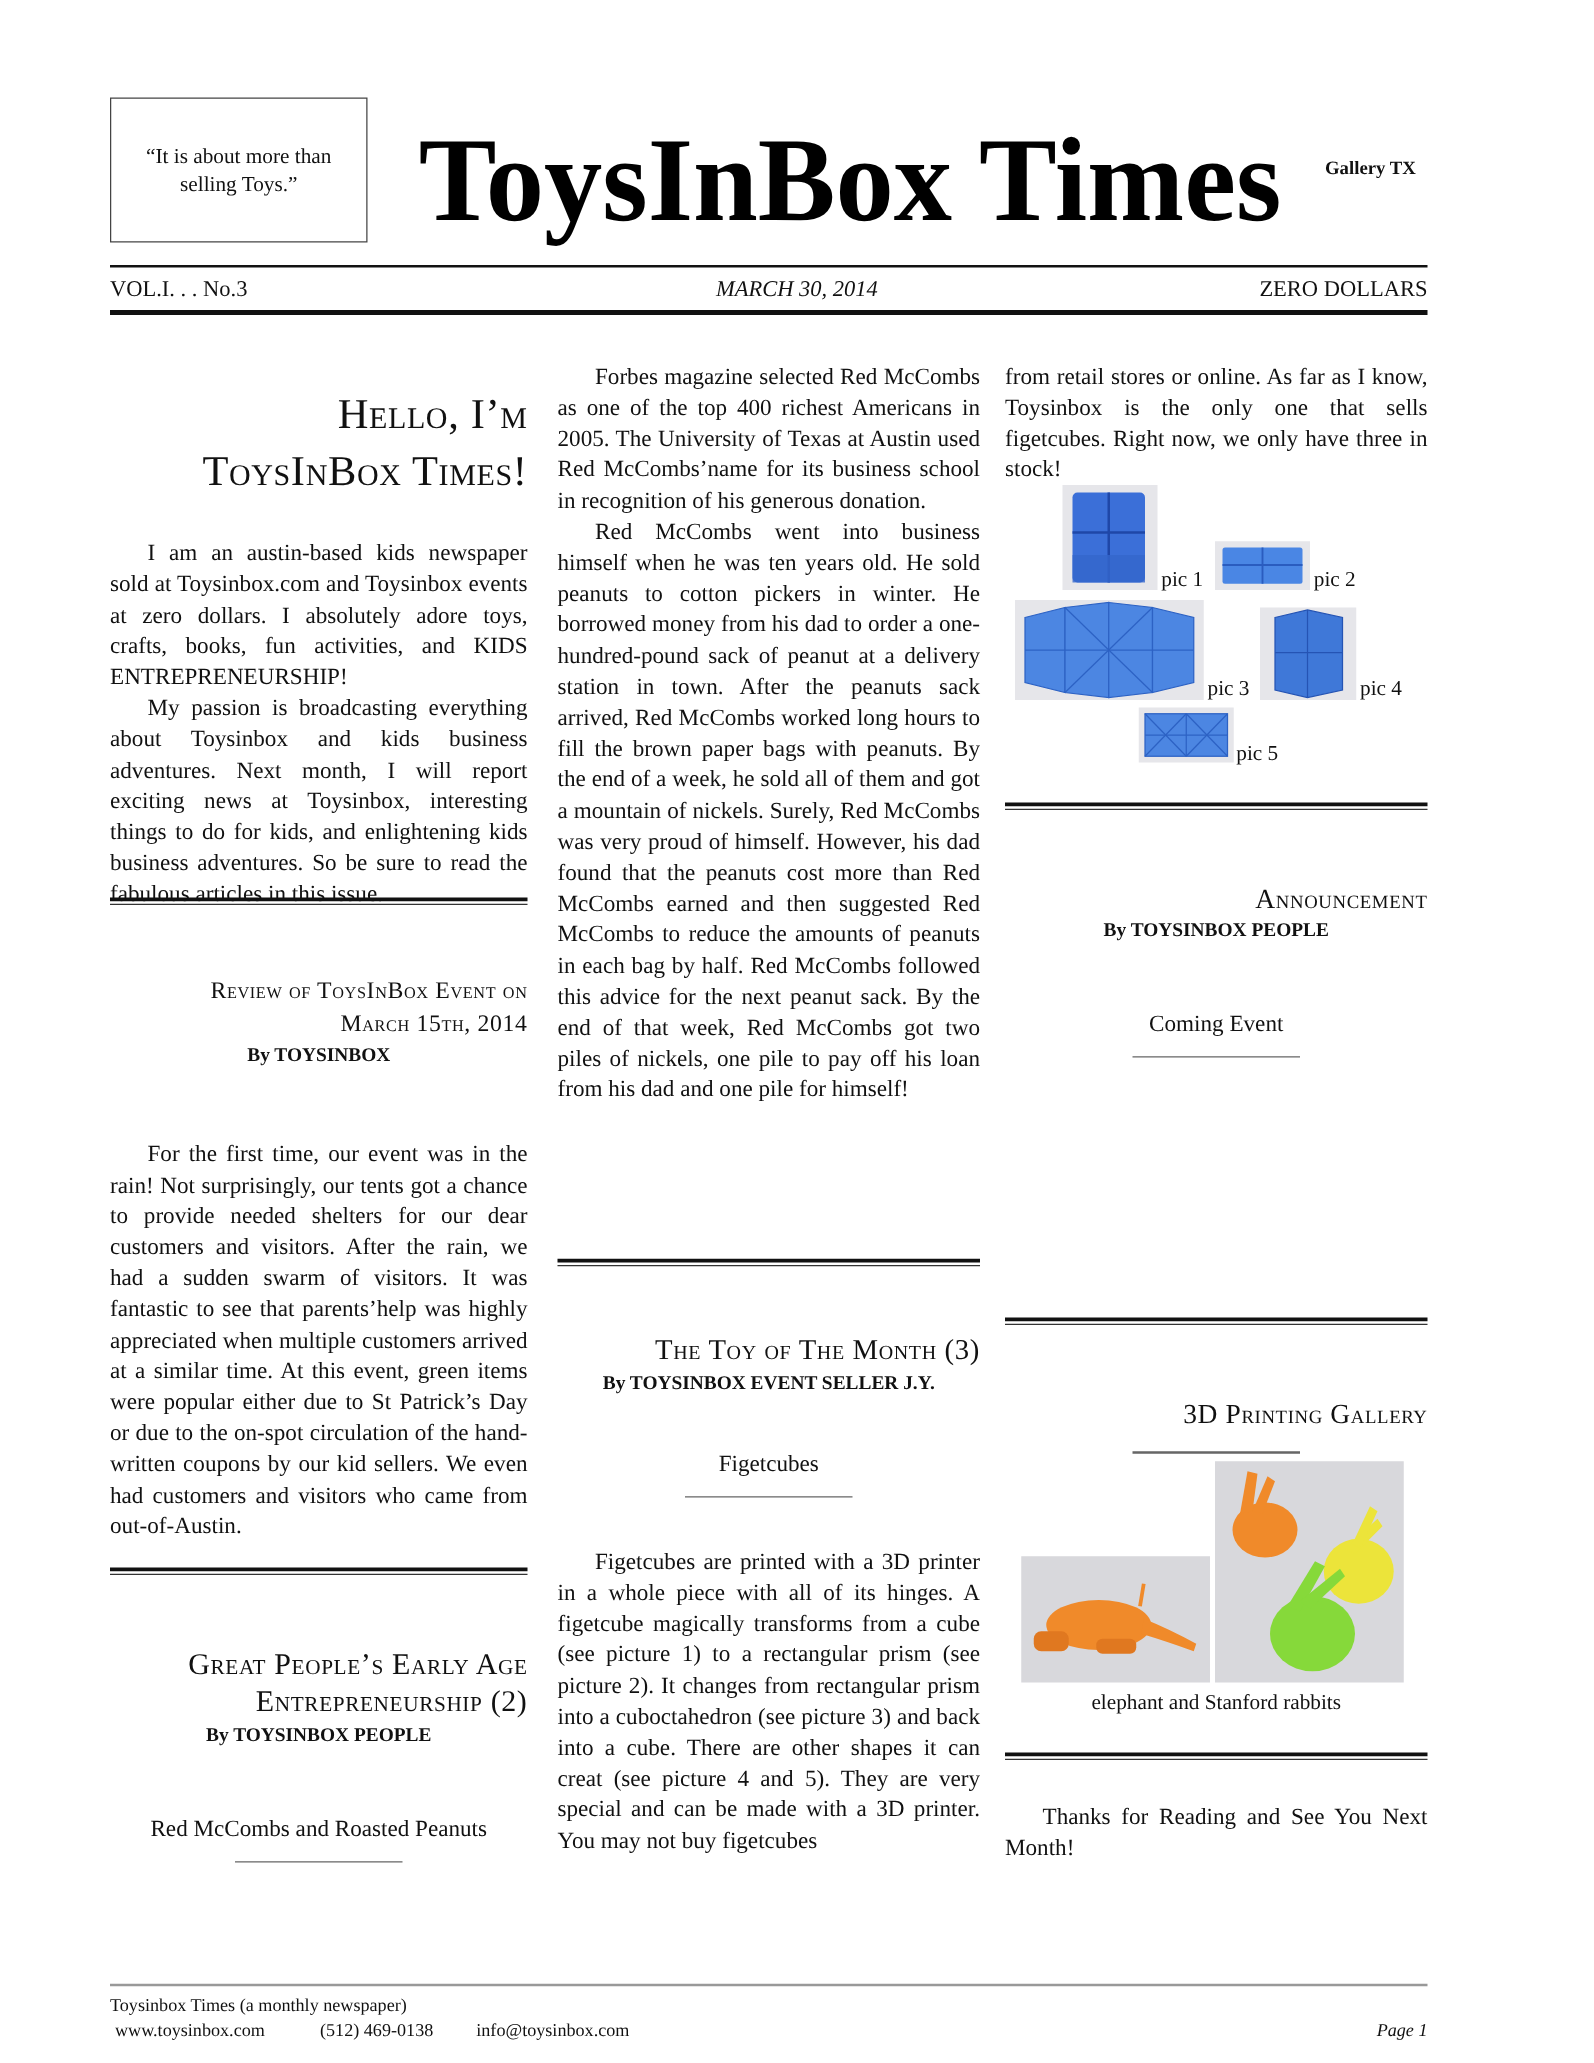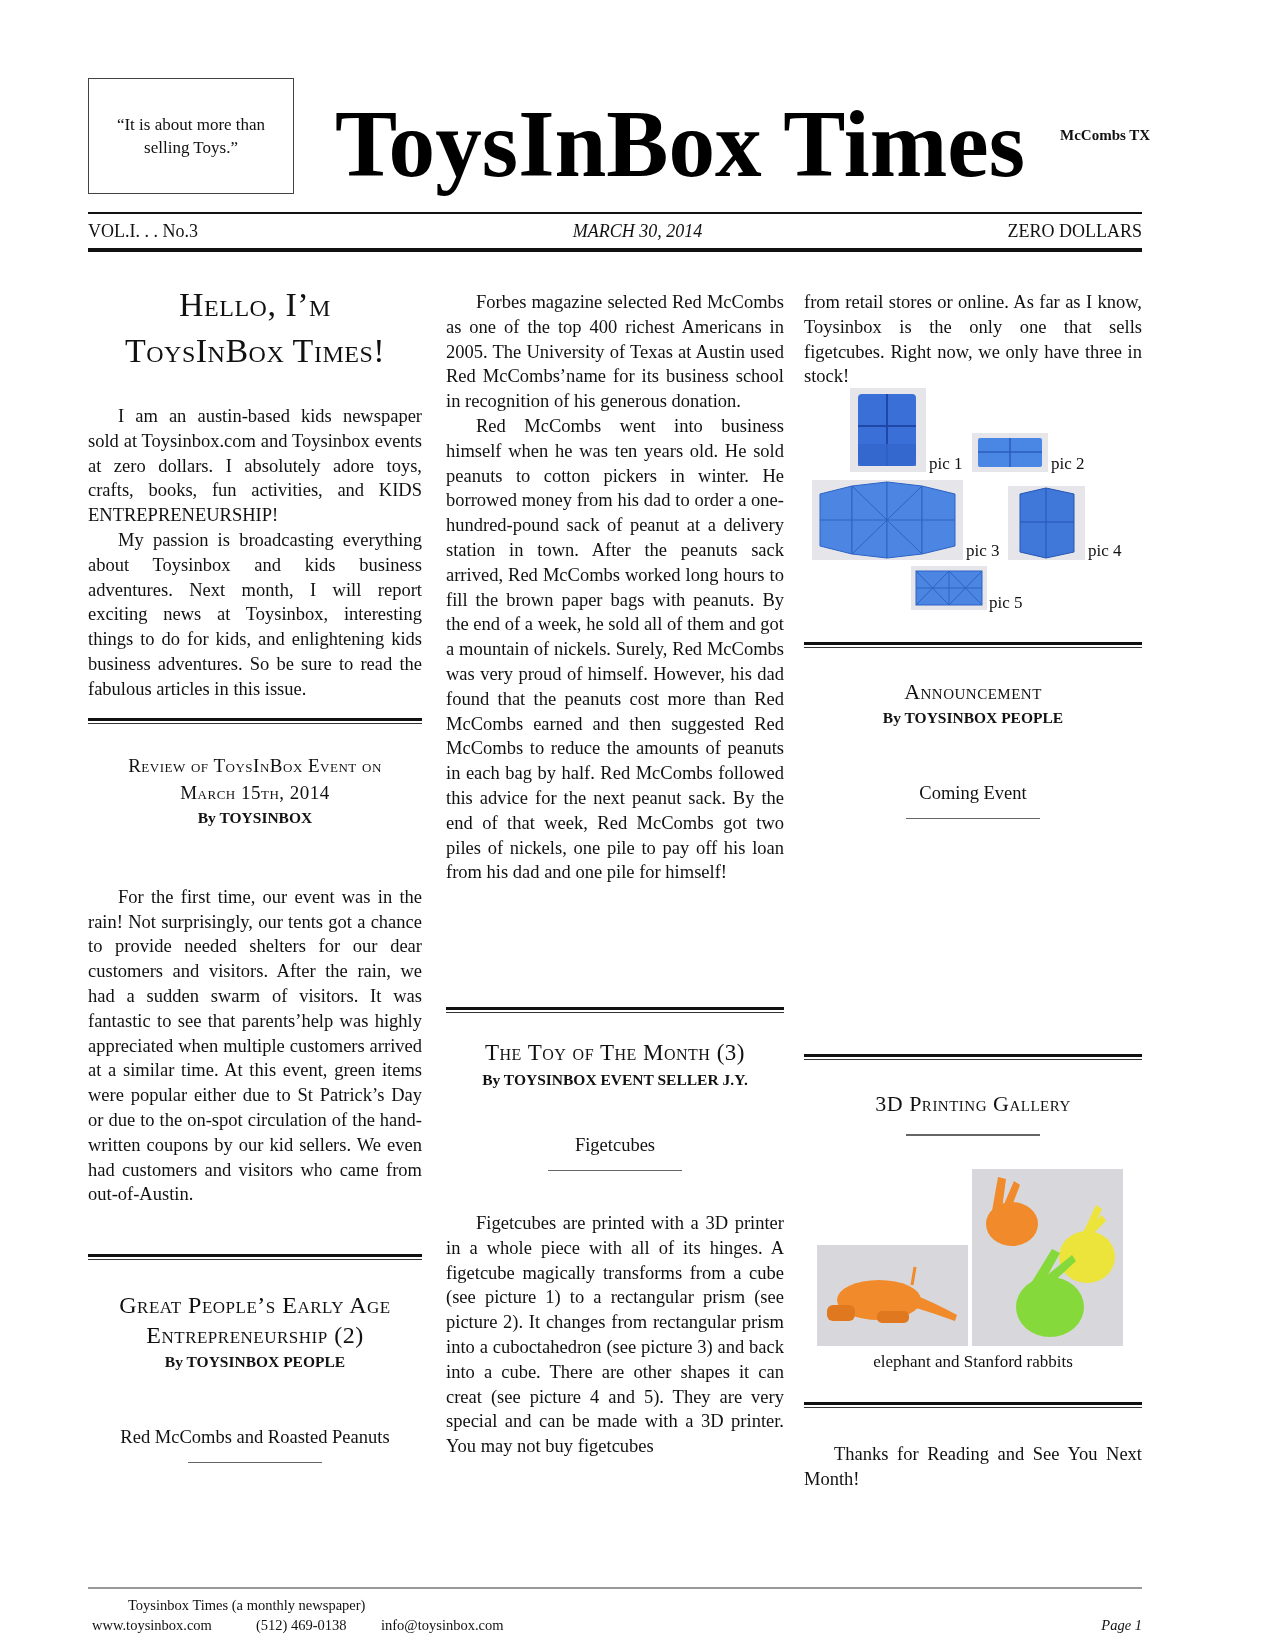--- a/index.html
+++ b/index.html
@@ -11,42 +11,42 @@
     font-size:17px; line-height:23px; box-sizing:border-box; padding:0 12px; }
   .masthead { left:330px; top:88px; width:700px; height:110px; display:flex; align-items:center; justify-content:center; }
   .masthead svg { width:700px; height:110px; }
   .city { left:1060px; top:127px; font-size:15px; font-weight:bold; }
   .rule-thin { height:2px; background:#111; }
   .rule-thick { height:4px; background:#111; }
   .meta { font-size:18px; top:221px; }
   .col { position:absolute; font-size:18.5px; line-height:24.8px; text-align:justify; }
   .col p { margin:0; text-indent:30px; }
   .col p.noindent { text-indent:0; }
-  .h-sc { font-variant:small-caps; text-align:center; letter-spacing:0.5px; }
+  .h-sc { font-variant:small-caps; text-align:right; letter-spacing:0.5px;margin-top:27px; }
   .byline { font-weight:bold; font-size:15.5px; text-align:center; }
   .dbl { position:absolute; height:6px; border-top:3px solid #111; border-bottom:1.5px solid #333; box-sizing:border-box; }
   .subhead { text-align:center; font-size:18.5px; }
   .subrule { height:1.5px; background:#666; }
   .pic { position:absolute; background:#e9e9ec; overflow:hidden; }
   .pic-label { position:absolute; font-size:17px; }
   .footer { font-size:14.5px; }
 </style>
 </head>
 <body>
 
 <div class="abs quote-box">
   <span>“It is about more than selling Toys.”</span>
 </div>
 
 <div class="abs masthead">
   <svg viewBox="0 0 700 110">
     <text x="350" y="88" text-anchor="middle" font-family="Liberation Serif, serif" font-weight="bold" font-size="96" textLength="690" lengthAdjust="spacingAndGlyphs" fill="#000">ToysInBox Times</text>
   </svg>
 </div>
-<div class="abs city">McCombs TX</div>
+<div class="abs city">Gallery TX</div>
 
 <div class="abs rule-thin" style="left:88px; top:212px; width:1054px;"></div>
 <div class="abs meta" style="left:88px;">VOL.I. . . No.3</div>
 <div class="abs meta" style="left:440px; width:395px; text-align:center; font-style:italic;">MARCH 30, 2014</div>
 <div class="abs meta" style="right:133px;">ZERO DOLLARS</div>
 <div class="abs rule-thick" style="left:88px; top:248px; width:1054px;"></div>
 
 <div class="col" style="left:88px; top:282px; width:334px;">
   <div class="h-sc" style="font-size:34px; line-height:46px;">
     <div>Hello, I’m</div>
@@ -213,17 +213,17 @@
 </div>
 <div class="abs subhead" style="left:804px; top:1352px; width:338px; font-size:17px;">elephant and Stanford rabbits</div>
 
 <div class="dbl" style="left:804px; top:1402px; width:338px;"></div>
 
 <div class="col" style="left:804px; top:1442px; width:338px;">
   <p>Thanks for Reading and See You Next Month!</p>
 </div>
 
 <div class="abs" style="left:88px; top:1587px; width:1054px; height:2px; background:#999;"></div>
-<div class="abs footer" style="left:88px; top:1597px;margin-left:40px;">Toysinbox Times (a monthly newspaper)</div>
+<div class="abs footer" style="left:88px; top:1597px;">Toysinbox Times (a monthly newspaper)</div>
 <div class="abs footer" style="left:92px; top:1617px;">www.toysinbox.com</div>
 <div class="abs footer" style="left:256px; top:1617px;">(512) 469-0138</div>
 <div class="abs footer" style="left:381px; top:1617px;">info@toysinbox.com</div>
 <div class="abs footer" style="right:133px; top:1617px;font-style:italic;">Page 1</div>
 
 </body></html>

